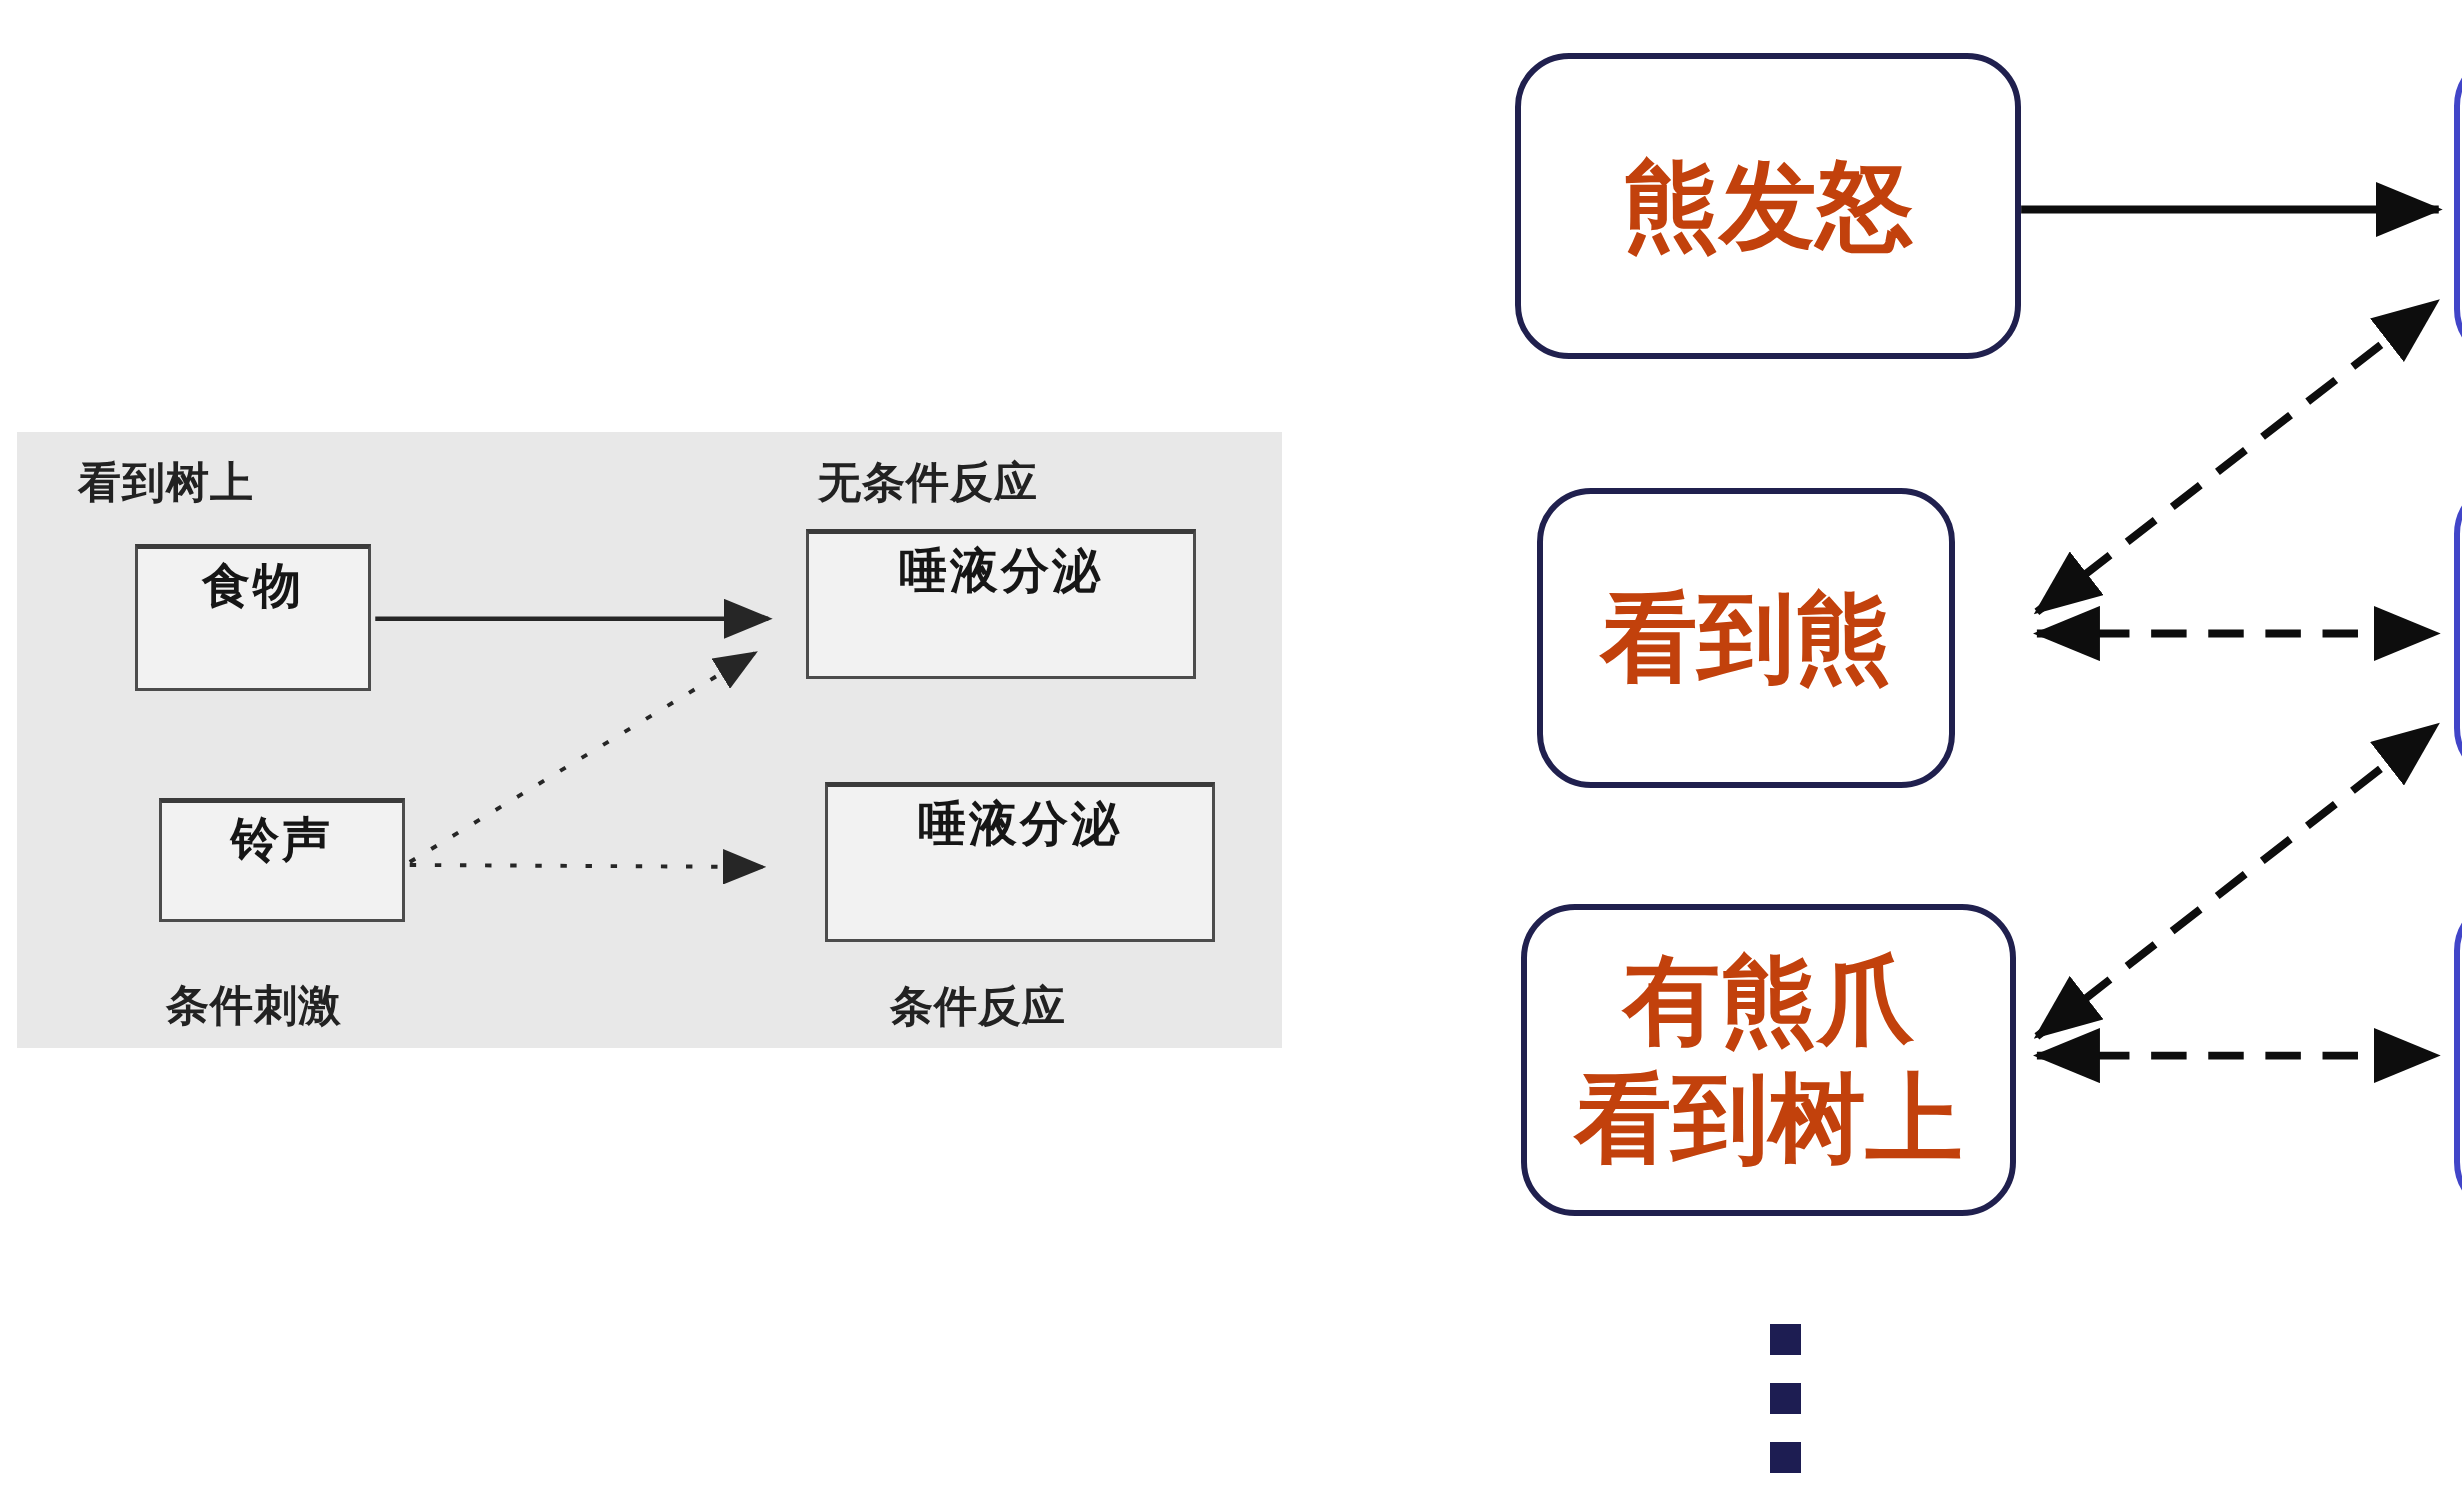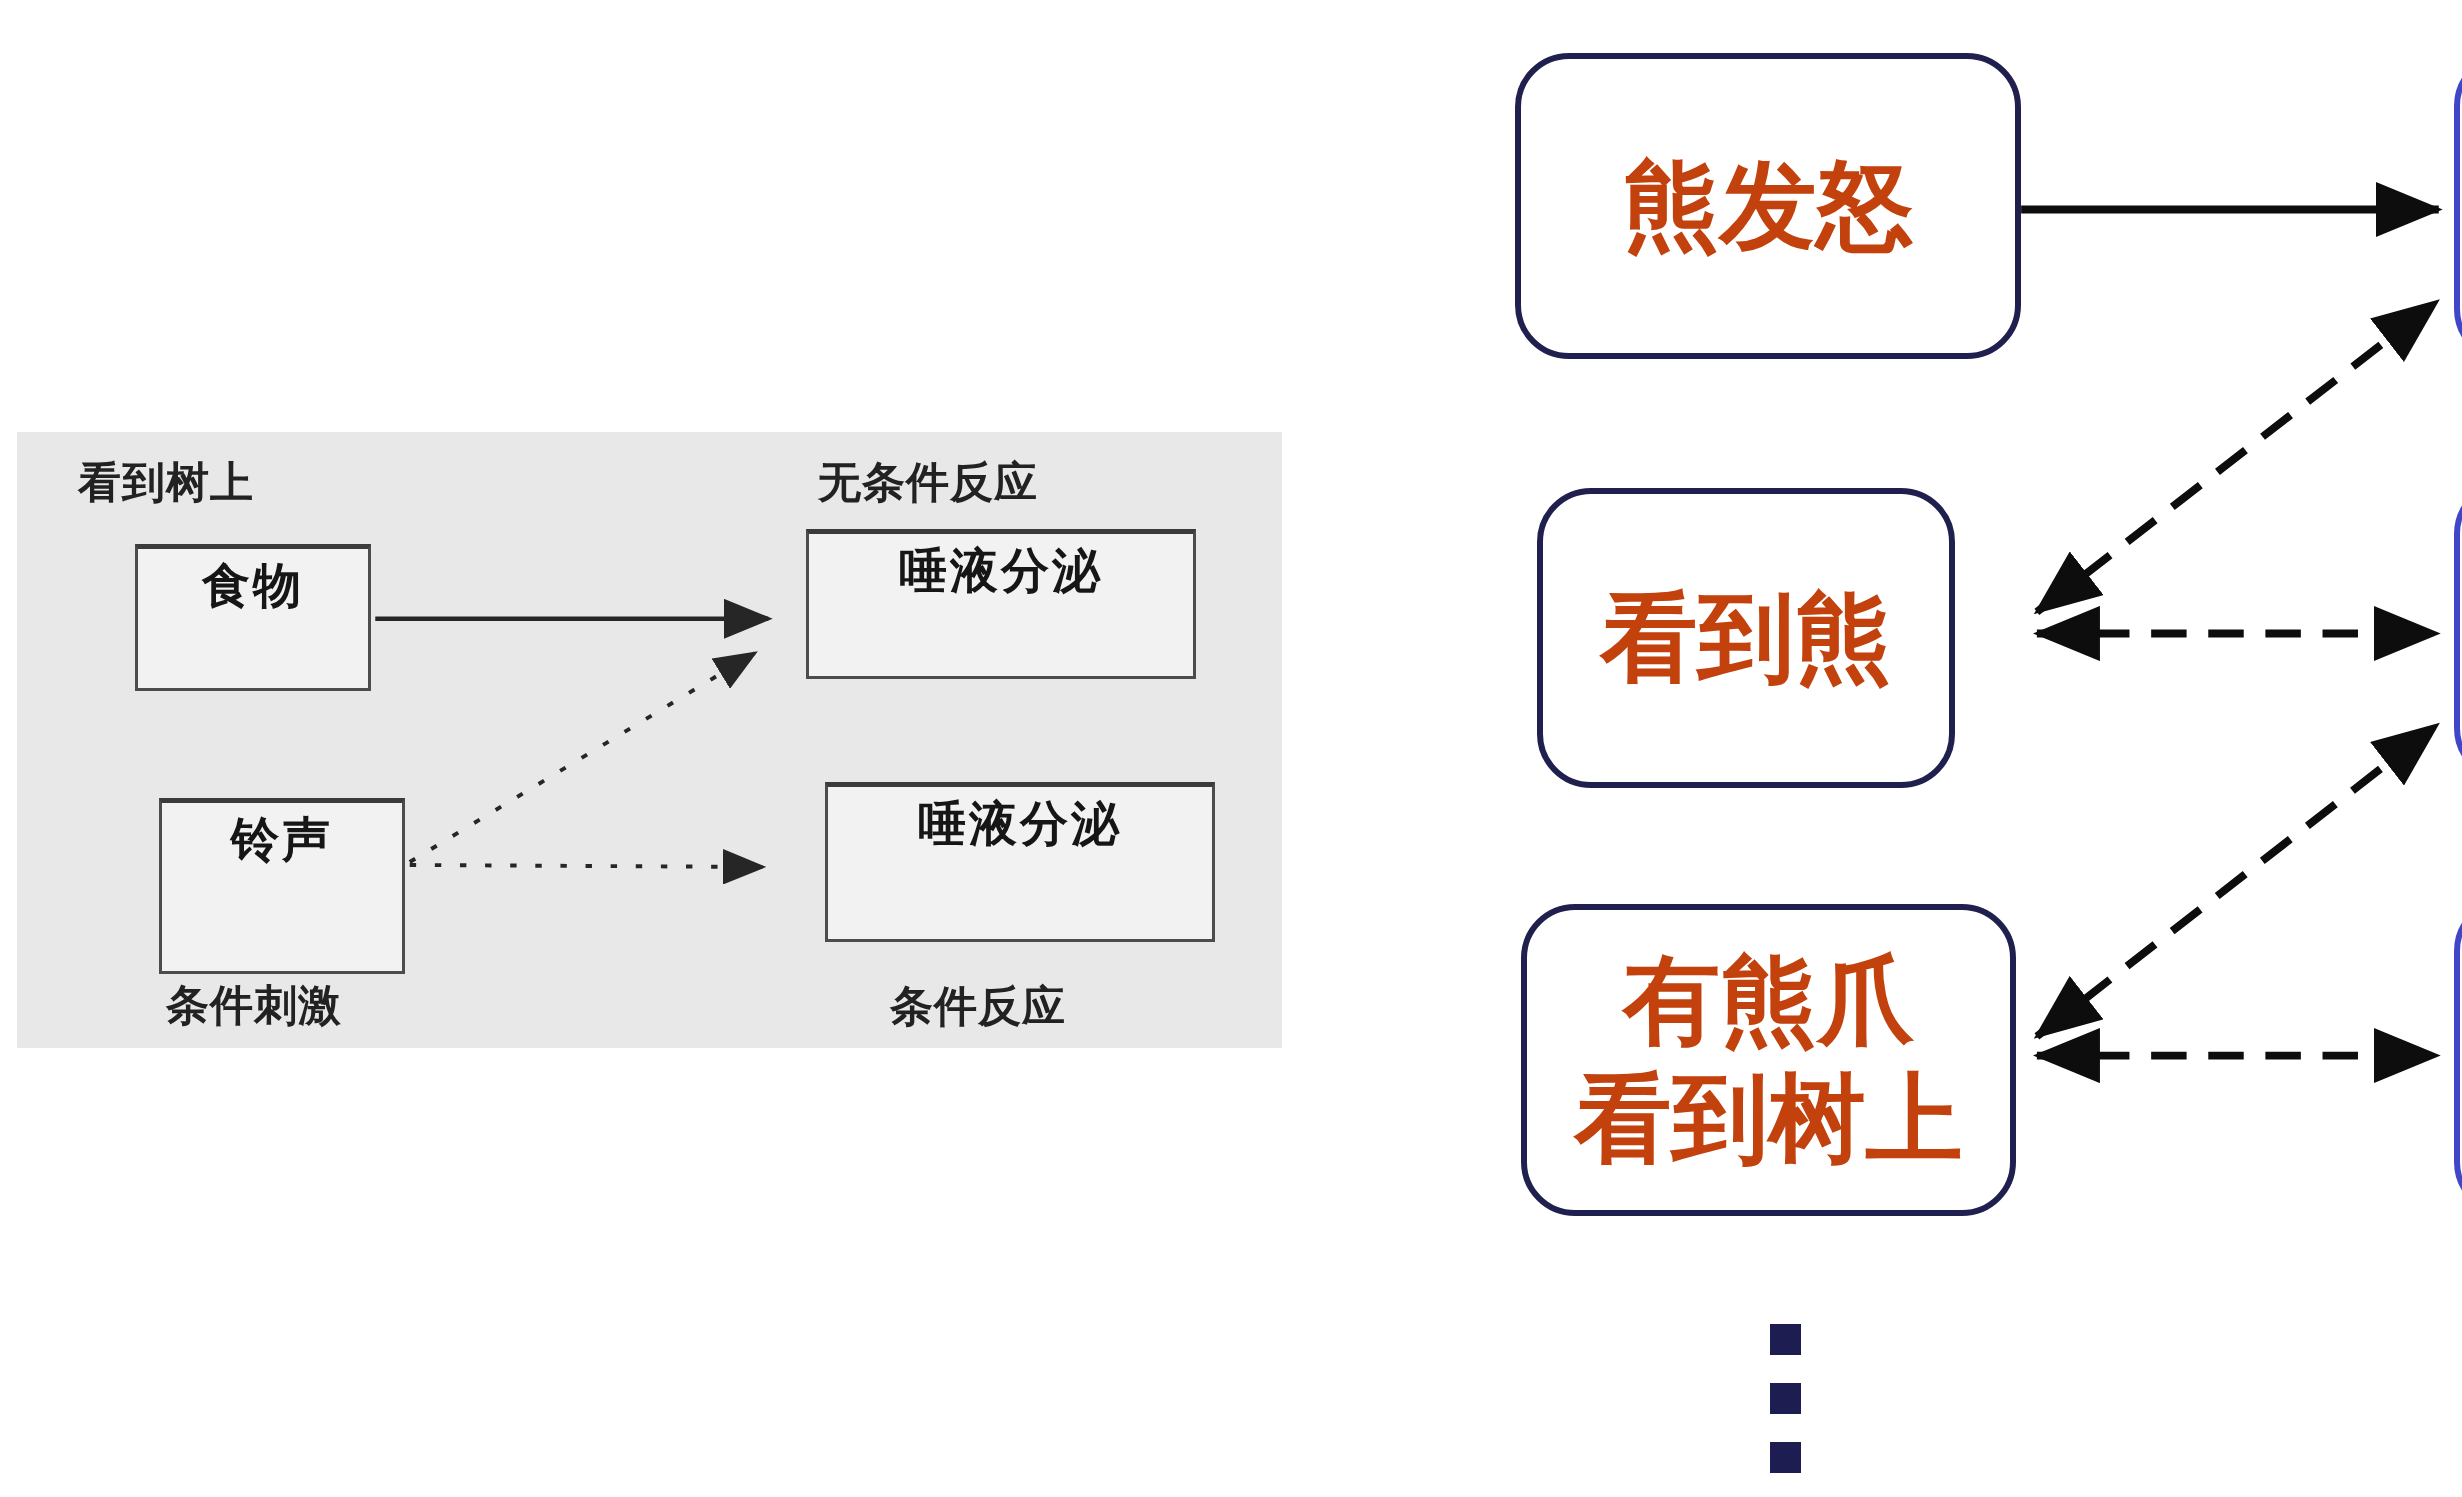--- a/index.html
+++ b/index.html
@@ -35,21 +35,21 @@
   <div class="cc-label" style="left:818px;top:454px;">无条件反应</div>
   <div class="cc-label" style="left:166px;top:977px;">条件刺激</div>
   <div class="cc-label" style="left:890px;top:978px;">条件反应</div>
 
   <div class="cc-box" style="left:135px;top:544px;width:236px;height:147px;">
     <span>食物</span>
   </div>
   <div class="cc-box" style="left:806px;top:529px;width:390px;height:150px;">
     <span>唾液分泌</span>
   </div>
-  <div class="cc-box" style="left:159px;top:798px;width:246px;height:176px;">
+  <div class="cc-box" style="left:159px;top:798px;width:246px;height:124px;">
     <span>铃声</span>
   </div>
   <div class="cc-box" style="left:825px;top:782px;width:390px;height:160px;">
     <span>唾液分泌</span>
   </div>
 
   <div class="rbox navy" style="left:1515px;top:53px;width:506px;height:306px;">
     <div class="cn-big">熊发怒</div>
   </div>
   <div class="rbox blue" style="left:2454px;top:52px;width:504px;height:311px;">

